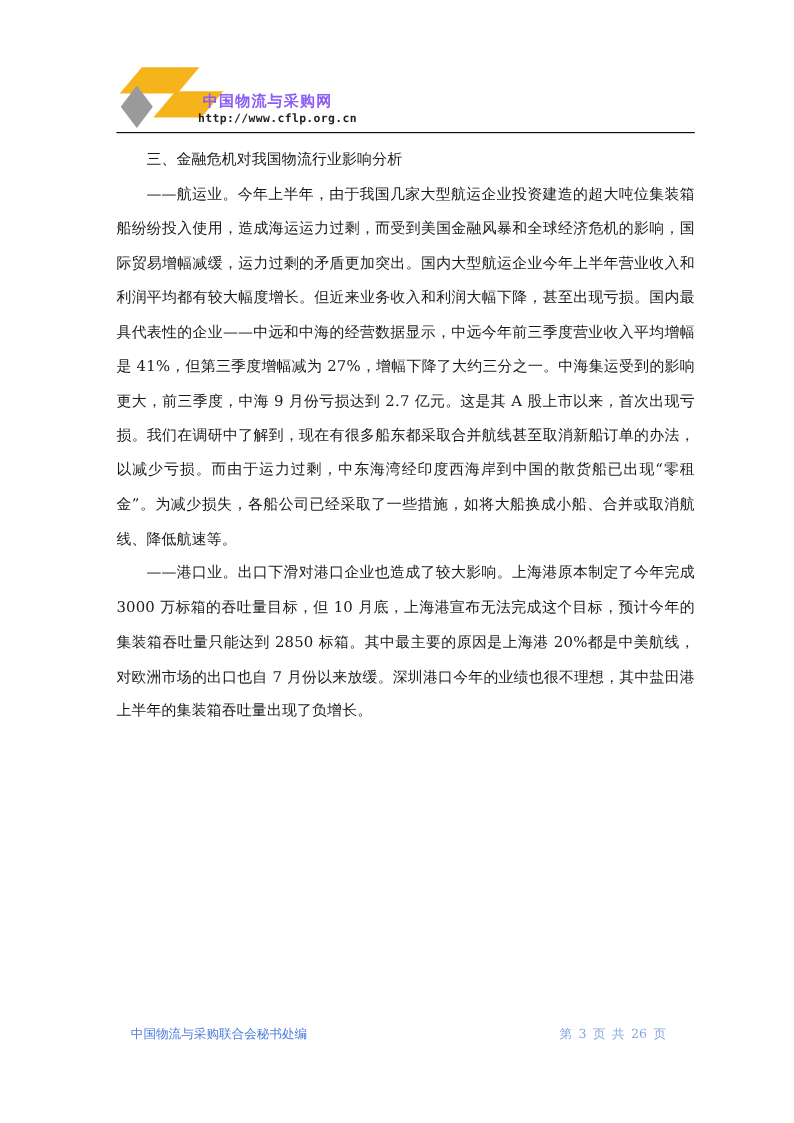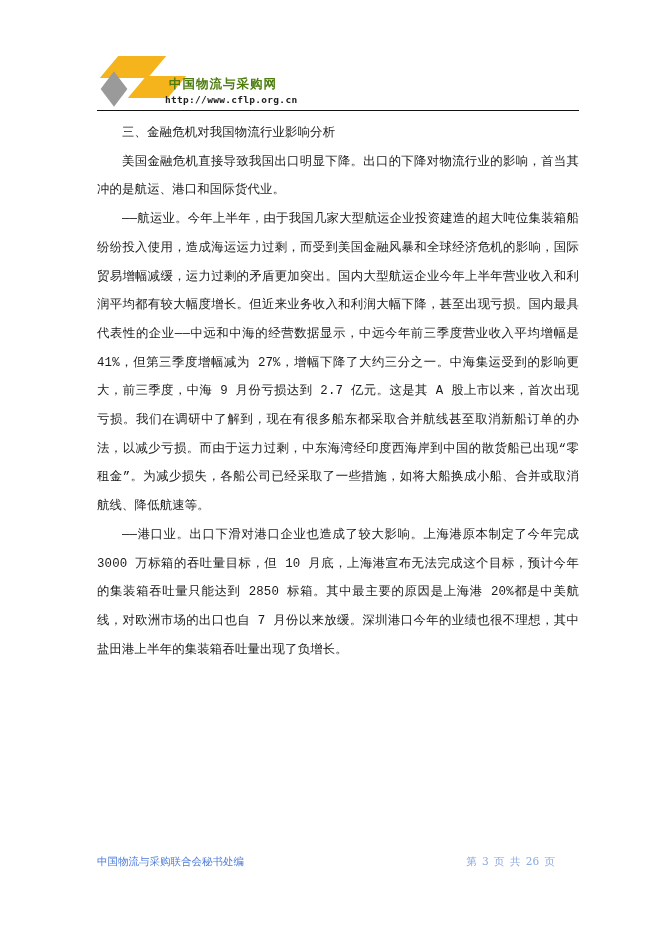--- a/index.html
+++ b/index.html
@@ -9,55 +9,54 @@
   .header { position: absolute; left: 97px; top: 48px; width: 482px; height: 62px; }
   .logo { position: absolute; left: 0; top: 0; width: 200px; height: 60px; }
   .logo-shape { position: absolute; }
   .logo-y1 { left: 12px; top: 8px; width: 48px; height: 22px; background: #f5b41c;
              transform: skewX(-40deg); }
   .logo-y2 { left: 40px; top: 28px; width: 40px; height: 22px; background: #f5b41c;
              transform: skewX(-40deg); }
   .logo-g  { left: 6px; top: 30px; width: 22px; height: 22px; background: #9a9a9a;
              transform: rotate(45deg) skew(8deg, 8deg); }
   .logo-cn { position: absolute; left: 72px; top: 28px; font-family: "DejaVu Sans", sans-serif;
-             font-weight: bold; font-size: 12.5px; letter-spacing: 1px; color: #4d7c0f; }
+             font-weight: bold; font-size: 12.5px; letter-spacing: 1px; color: #8b5cf6; }
   .logo-url { position: absolute; left: 36px; top: 46px; font-family: "DejaVu Sans Mono", monospace;
               font-weight: bold; font-size: 9.5px; color: #222; letter-spacing: 0.3px; padding-left: 32px; }
   .issue { position: absolute; right: 0; top: 45px; font-size: 11.5px; color: #a15c06;
            font-family: "DejaVu Serif", serif; white-space: nowrap; }
   .header-rule { position: absolute; left: 97px; top: 110px; width: 482px; height: 1px; background: #111; }
 
   .content { position: absolute; left: 97px; top: 119px; width: 482px; }
   .content p { margin: 0; font-size: 12.4px; line-height: 28.7px; text-align: justify;
                text-justify: inter-ideograph; letter-spacing: 0.15px; }
-  .content p.indent { text-indent: 25px; font-family: Liberation Mono, monospace; }
+  .content p.indent { text-indent: 25px; }
 
   .footer { position: absolute; left: 97px; top: 855px; width: 482px; height: 16px; }
-  .footer-left { position: absolute; left: 0; top: 0; font-size: 10.5px; color: #4a7bdc;
+  .footer-left { position: absolute; left: 12px; top: 0; font-size: 10.5px; color: #4a7bdc;
                  font-family: "DejaVu Sans", sans-serif; }
   .footer-right { position: absolute; right: 24px; top: 0; font-size: 10.5px; color: #8aa8e0;
                   font-family: "DejaVu Serif", serif; word-spacing: 2px; }
 </style>
 </head>
 <body>
 
 <div class="header">
   <div class="logo">
     <div class="logo-shape logo-y1"></div>
     <div class="logo-shape logo-y2"></div>
     <div class="logo-shape logo-g"></div>
     <div class="logo-cn">中国物流与采购网</div>
     <div class="logo-url">http://www.cflp.org.cn</div>
   </div>
 </div>
 <div class="header-rule"></div>
 
 <div class="content">
   <p class="indent">三、金融危机对我国物流行业影响分析</p>
-  <p class="indent">美国金融危机直接导致我国出口明显下降。出口的下降对物流行业的影响，首当其冲的是航运、港口和国际货代业。</p>
   <p class="indent">——航运业。今年上半年，由于我国几家大型航运企业投资建造的超大吨位集装箱船纷纷投入使用，造成海运运力过剩，而受到美国金融风暴和全球经济危机的影响，国际贸易增幅减缓，运力过剩的矛盾更加突出。国内大型航运企业今年上半年营业收入和利润平均都有较大幅度增长。但近来业务收入和利润大幅下降，甚至出现亏损。国内最具代表性的企业——中远和中海的经营数据显示，中远今年前三季度营业收入平均增幅是 41%，但第三季度增幅减为 27%，增幅下降了大约三分之一。中海集运受到的影响更大，前三季度，中海 9 月份亏损达到 2.7 亿元。这是其 A 股上市以来，首次出现亏损。我们在调研中了解到，现在有很多船东都采取合并航线甚至取消新船订单的办法，以减少亏损。而由于运力过剩，中东海湾经印度西海岸到中国的散货船已出现“零租金”。为减少损失，各船公司已经采取了一些措施，如将大船换成小船、合并或取消航线、降低航速等。</p>
   <p class="indent">——港口业。出口下滑对港口企业也造成了较大影响。上海港原本制定了今年完成 3000 万标箱的吞吐量目标，但 10 月底，上海港宣布无法完成这个目标，预计今年的集装箱吞吐量只能达到 2850 标箱。其中最主要的原因是上海港 20%都是中美航线，对欧洲市场的出口也自 7 月份以来放缓。深圳港口今年的业绩也很不理想，其中盐田港上半年的集装箱吞吐量出现了负增长。</p>
 </div>
 
 <div class="footer">
   <div class="footer-left">中国物流与采购联合会秘书处编</div>
   <div class="footer-right">第 3 页 共 26 页</div>
 </div>
 
 </body></html>

